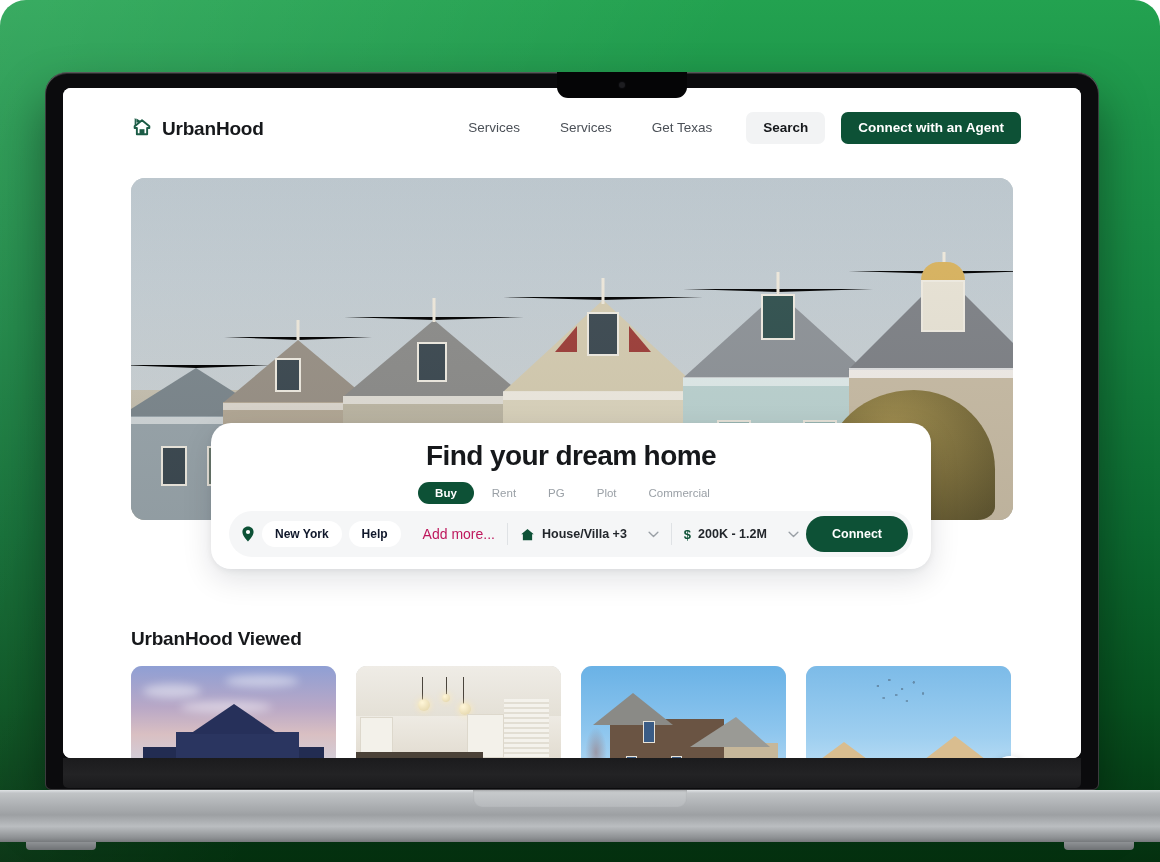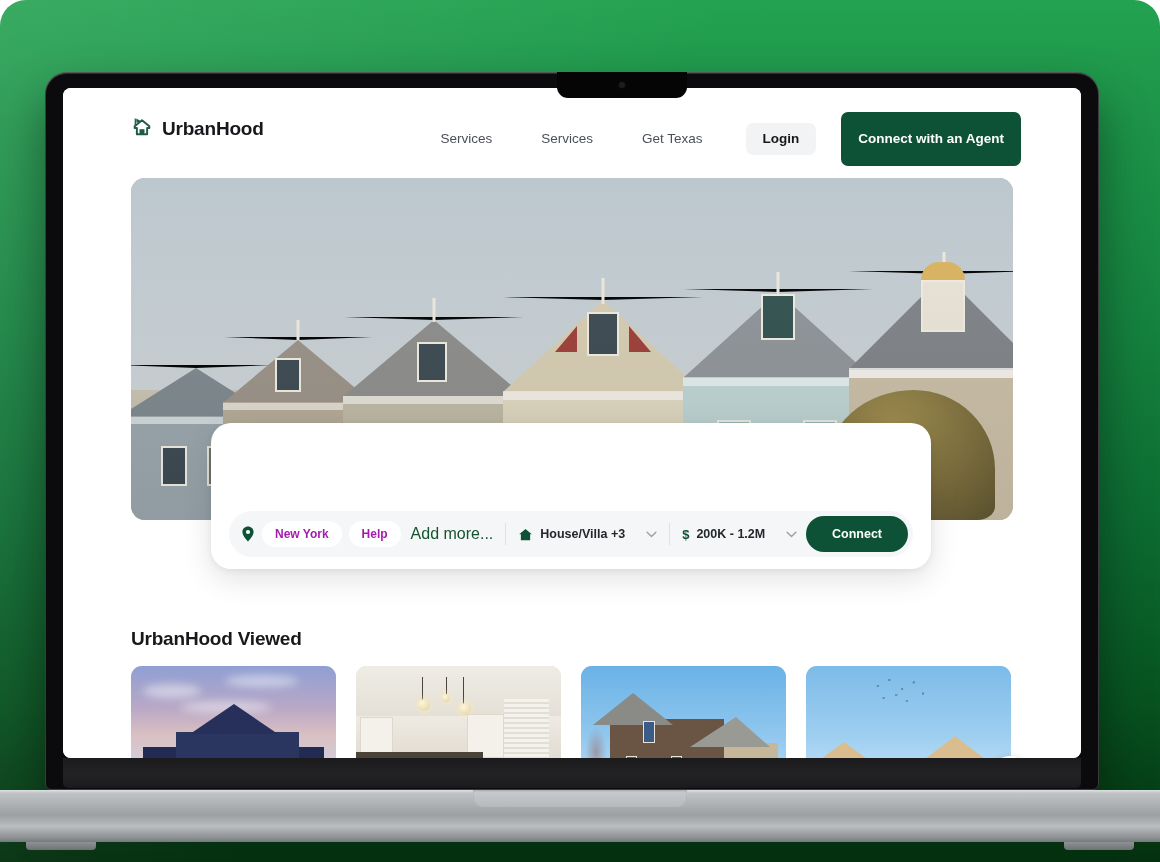--- a/index.html
+++ b/index.html
@@ -180,21 +180,21 @@
     font-weight: 700;
     color: #16181b;
     letter-spacing: -0.2px;
   }
   #nav-right {
     position: absolute;
     right: 60px;
     top: 24px;
     display: flex;
     align-items: center;
-    gap: 13px;
+    gap: 4px;
   }
   .nav-link {
     font-size: 13.5px;
     color: #4b5057;
     padding: 0 18px;
     line-height: 32px;
     cursor: pointer;
   }
   #btn-login {
     font-size: 13.5px;
@@ -207,21 +207,21 @@
     height: 32px;
     margin-left: 12px;
     cursor: pointer;
   }
   #btn-agent {
     font-size: 13.5px;
     font-weight: 700;
     color: #ffffff;
     background: #0d5136;
     border-radius: 7px;
-    padding: 11px 17px;
+    padding: 0 17px;
     line-height: 32px;
     height: 32px;
     margin-left: 12px;
     white-space: nowrap;
     cursor: pointer;
   }
 
   
   #hero {
     position: absolute;
@@ -355,29 +355,29 @@
     display: flex;
     align-items: center;
     gap: 7px;
     flex: 0 0 auto;
   }
   .chip {
     background: #ffffff;
     border-radius: 999px;
     font-size: 12px;
     font-weight: 700;
-    color: #a21caf;
+    color: #0f172a;
     padding: 6px 13px;
     cursor: pointer;
     white-space: nowrap;
   }
   #add-more {
-    font-size: 16px;
-    color: #14532d;
-    margin-left: 3px;
+    font-size: 14px;
+    color: #be185d;
+    margin-left: 15px;
     cursor: text;
     white-space: nowrap;
   }
   .divider {
     width: 1px;
     height: 22px;
     background: #dfe2e5;
     margin: 0 12px;
     flex: 0 0 auto;
   }
@@ -647,21 +647,21 @@
                 <path d="M5.8 2.6 L11.4 6.0 L5.8 7.4 Z" fill="#1c5c46"></path>
               </svg>
             </span>
             <span id="brand-name">UrbanHood</span>
           </div>
 
           <div id="nav-right">
             <span class="nav-link">Services</span>
             <span class="nav-link">Services</span>
             <span class="nav-link">Get Texas</span>
-            <span id="btn-login">Login</span>
+            <span id="btn-login">Search</span>
             <span id="btn-agent">Connect with an Agent</span>
           </div>
         </div>
 
         <div id="hero">
           <div id="hero-sky"></div>
           <div id="hero-ground"></div>
 
           <div class="vic" style="left:-10px; width:150px; height:160px;">
             <div class="body" style="height:104px; background:#9aa6ac;"></div>
@@ -722,21 +722,29 @@
             <div style="position:absolute; left:72px; bottom:240px; width:44px; height:18px; background:#d9b35e; border-radius:22px 22px 0 0;"></div>
             <div class="win" style="left:30px; bottom:26px; width:34px; height:76px; background:#e7e2d4;"></div>
             <div style="position:absolute; left:104px; bottom:34px; width:32px; height:42px; background:#1f5f7a; border:2px solid #f2efe6; box-sizing:border-box;"></div>
           </div>
 
           <div id="bush"></div>
           <div id="hero-shade"></div>
         </div>
 
         <div id="search-card">
-
+          <div id="search-title">Find your dream home</div>
+
+          <div id="tabs">
+            <span class="tab active">Buy</span>
+            <span class="tab">Rent</span>
+            <span class="tab">PG</span>
+            <span class="tab">Plot</span>
+            <span class="tab">Commercial</span>
+          </div>
 
           <div id="search-bar">
 
             <div id="loc-group">
               <span style="display:flex;align-items:center;">
                 <svg width="14" height="16" viewBox="0 0 14 16" aria-hidden="true">
                   <path d="M7 0.6c-3.1 0-5.6 2.4-5.6 5.4 0 4 5.6 9.4 5.6 9.4s5.6-5.4 5.6-9.4c0-3-2.5-5.4-5.6-5.4z" fill="#0d5136"></path>
                   <circle cx="7" cy="6" r="2.1" fill="#ffffff"></circle>
                 </svg>
               </span>

